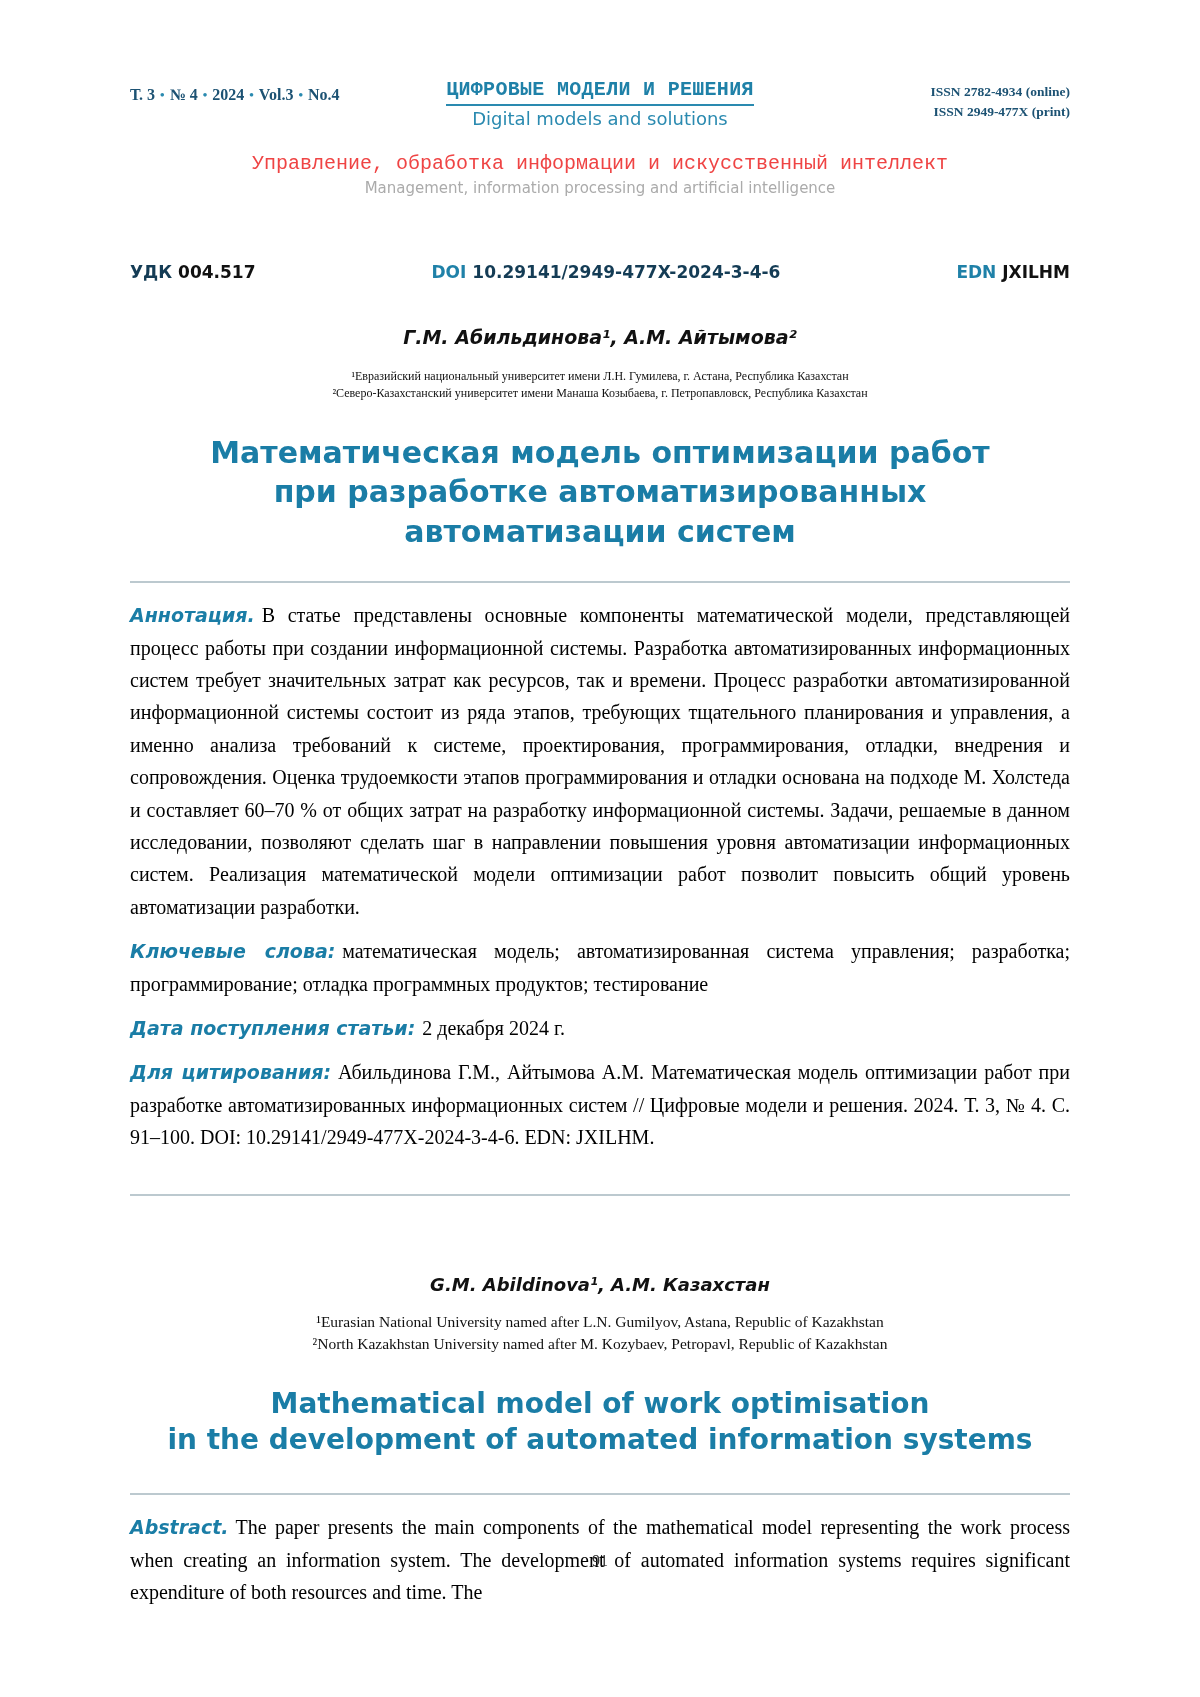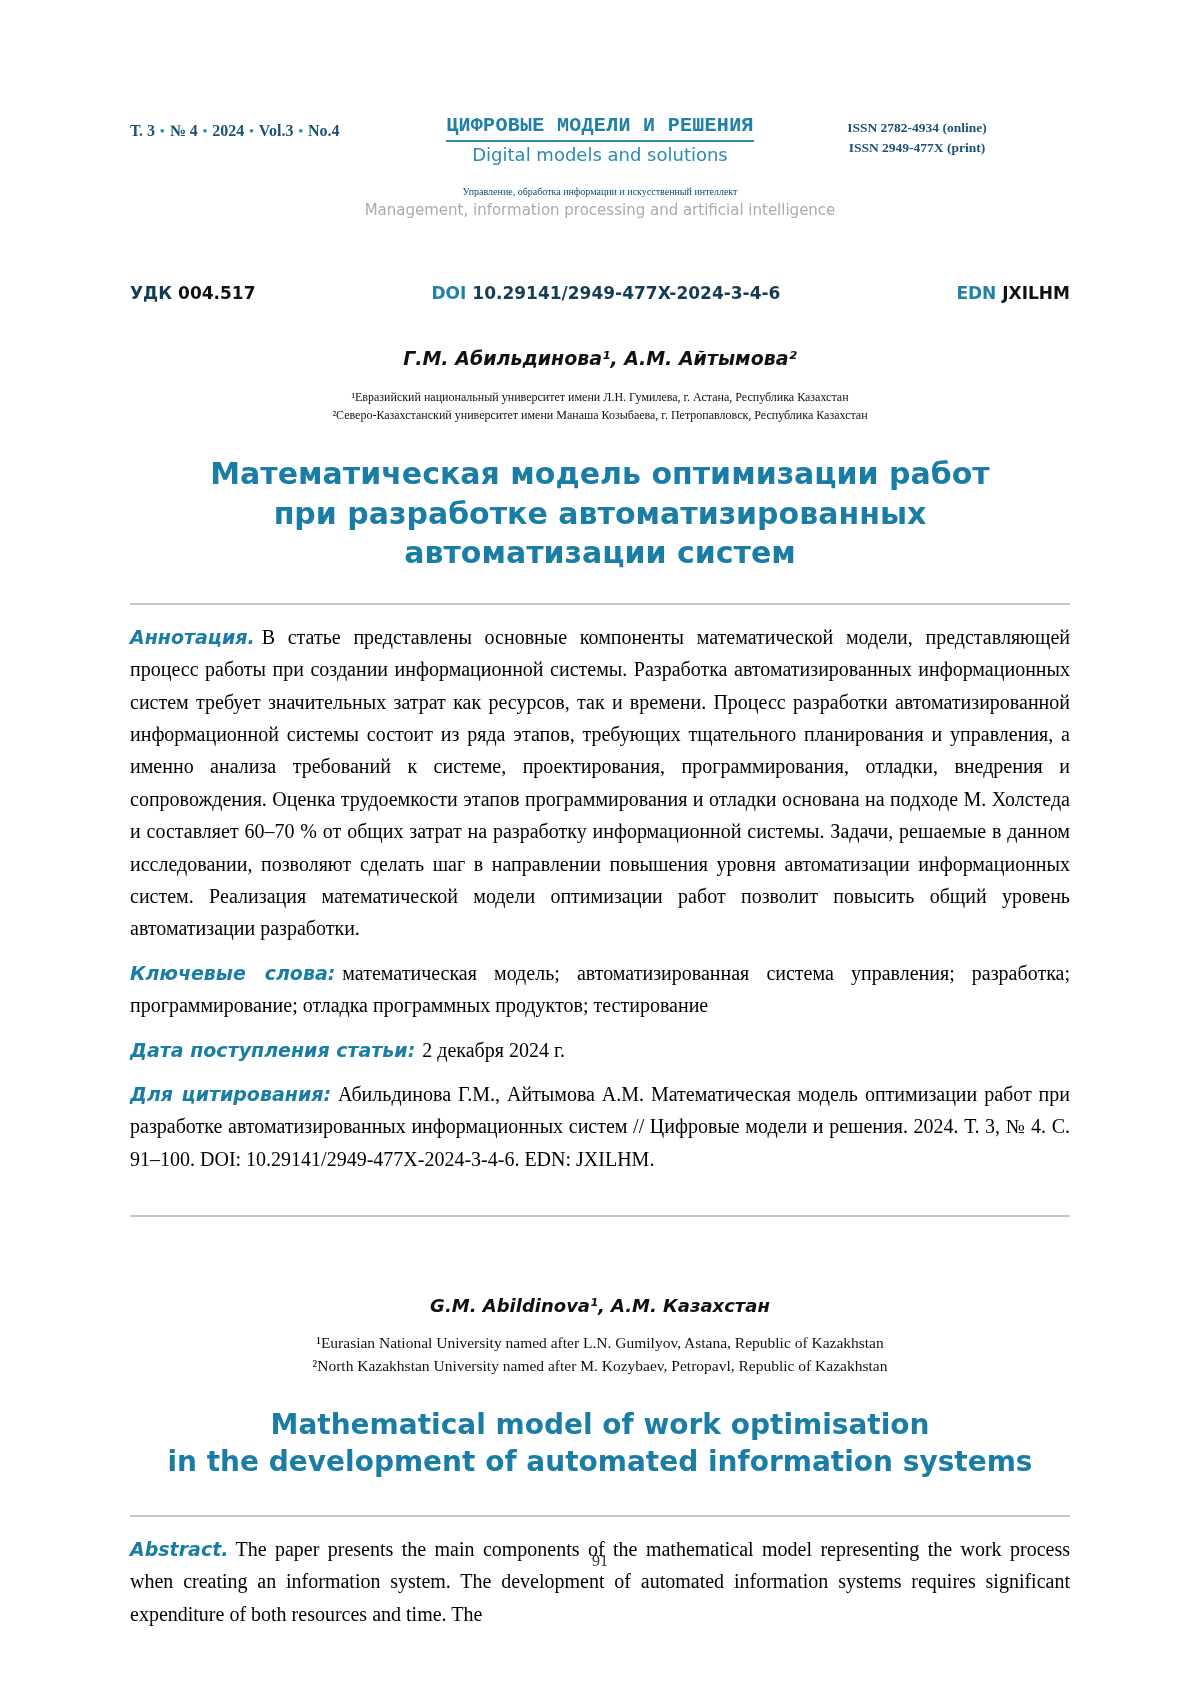--- a/index.html
+++ b/index.html
@@ -2,21 +2,21 @@
 <html lang="ru"><head>
 <meta charset="utf-8">
 <style>
   * { margin:0; padding:0; box-sizing:border-box; }
   html,body { background:#ffffff; }
   body {
     width:1200px; height:1697px;
     font-family:"Liberation Serif", serif;
     color:#000; position:relative; overflow:hidden;
   }
-  .page { padding:114px 130px 0 130px; }
+  .page { padding:78px 130px 0 130px; }
 
   
   .header-row {
     display:grid; grid-template-columns:1fr auto 1fr;
     align-items:start; column-gap:10px;
   }
   .issue-info {
     font-family:"Liberation Serif", serif;
     font-weight:bold; font-size:16px; color:#1c5273;
     white-space:nowrap; padding-top:8px;
@@ -25,26 +25,26 @@
   .journal-title-block { text-align:center; }
   .journal-title-ru {
     font-family:Liberation Mono, monospace; font-weight:bold;
     font-size:20px; color:#1f81a8; letter-spacing:0.3px;
   }
   .journal-rule { height:2px; background:#2a8ab0; margin:3px 0 2px 0; }
   .journal-title-en {
     font-family:"DejaVu Sans", sans-serif; font-size:18px; color:#2a8ab0;
   }
   .issn-block {
-    text-align:center; font-family:"Liberation Serif", serif;
+    text-align:right; font-family:"Liberation Serif", serif;
     font-weight:bold; font-size:13.5px; color:#1c5273;
     line-height:1.5; padding-top:4px;
   }
   .section-block { text-align:center; margin-top:20px; line-height:1.45; }
-  .section-ru { font-family:Liberation Serif, serif; font-size:10px; color:#0c4a6e; }
+  .section-ru { font-family:Liberation Mono, monospace; font-size:20px; color:#ef4444; }
   .section-en { font-family:"DejaVu Sans", sans-serif; font-size:15px; color:#ababab; }
 
   
   .meta-row {
     display:flex; justify-content:space-between; align-items:baseline;
     margin-top:62px;
     font-family:"DejaVu Sans", sans-serif; font-weight:bold; font-size:17px;gap:20px;
   }
   .meta-label-dark { color:#143c55; }
   .meta-label-teal { color:#1f81a8; }

